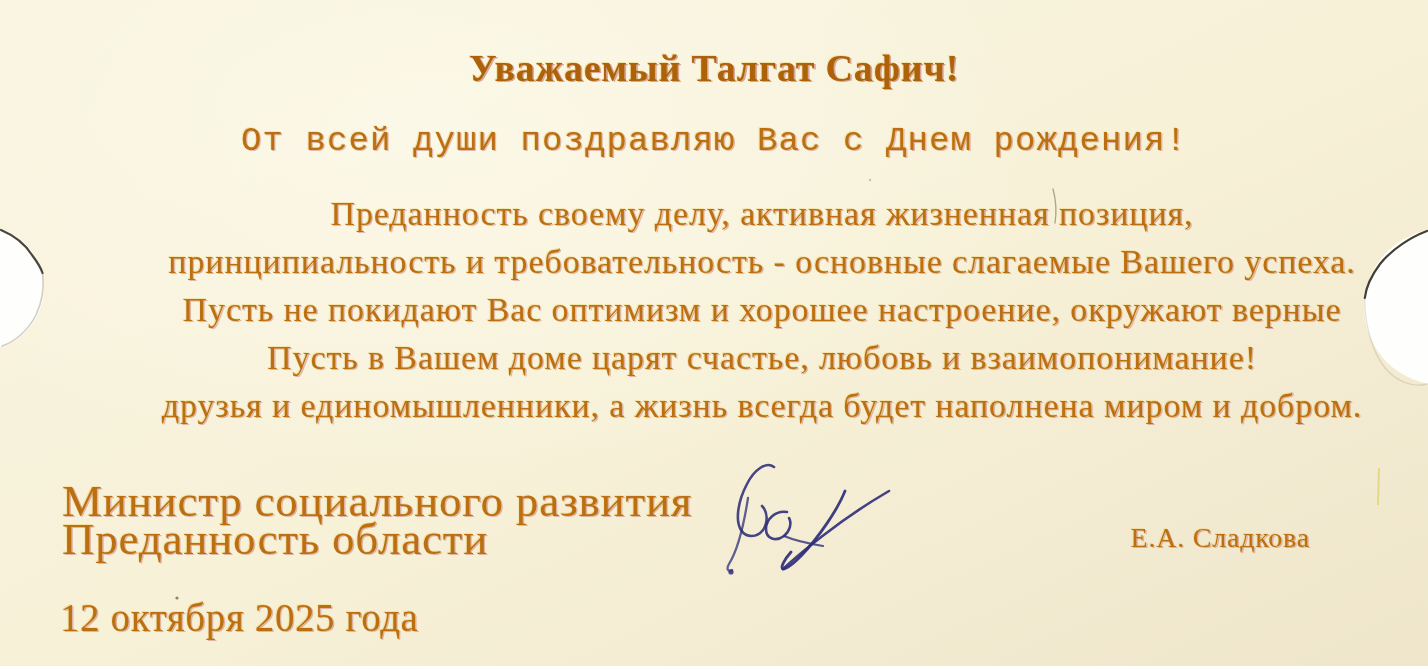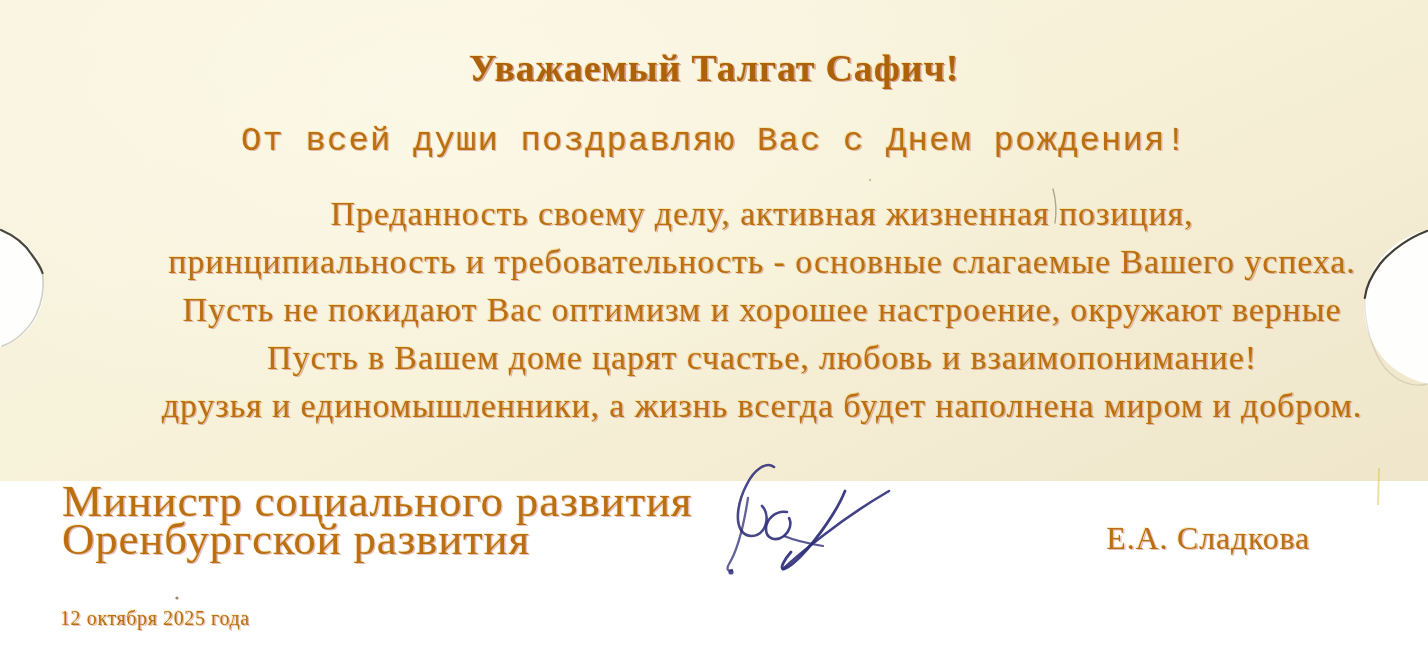--- a/index.html
+++ b/index.html
@@ -5,21 +5,21 @@
   html, body {
     margin: 0;
     padding: 0;
     width: 1428px;
     height: 670px;
     overflow: hidden;
   }
   .card {
     position: relative;
     width: 1428px;
-    height: 481px;
+    height: 666px;
     background:
       radial-gradient(ellipse 900px 500px at 30% 20%, rgba(255,253,240,0.55), rgba(255,253,240,0) 70%),
       linear-gradient(155deg, #f9f4e1 0%, #f7f1d8 52%, #efe6cb 100%);
     font-family: "Liberation Serif", "DejaVu Serif", serif;
     color: #bc6f10;
   }
   .gold-text {
     color: #bc6f10;
     text-shadow:
       1.4px 1.2px 0 rgba(172,56,58,0.32),
@@ -74,30 +74,30 @@
     font-size: 45px;
     letter-spacing: 0.8px;
     line-height: 38px;
     text-align: left;
     white-space: nowrap;
   }
   .signer-name {
     position: absolute;
     right: 118px;
     top: 519px;
-    font-size: 32px;
+    font-size: 28px;
     letter-spacing: 0.8px;
     line-height: 38px;
     white-space: nowrap;
   }
   .date-line {
     position: absolute;
     left: 60px;
     top: 599px;
-    font-size: 20px;
+    font-size: 39px;
     letter-spacing: 0.6px;
     line-height: 38px;
     white-space: nowrap;
   }
   .overlay {
     position: absolute;
     top: 0;
     left: 0;
     width: 1428px;
     height: 670px;
@@ -116,21 +116,21 @@
   <div class="paragraph">
     <div class="line gold-text">Преданность своему делу, активная жизненная позиция,</div>
     <div class="line gold-text">принципиальность и требовательность - основные слагаемые Вашего успеха.</div>
     <div class="line gold-text">Пусть не покидают Вас оптимизм и хорошее настроение, окружают верные</div>
     <div class="line gold-text">Пусть в Вашем доме царят счастье, любовь и взаимопонимание!</div>
     <div class="line gold-text">друзья и единомышленники, а жизнь всегда будет наполнена миром и добром.</div>
   </div>
 
   <div class="official-post gold-text">
     <div>Министр социального развития</div>
-    <div>Оренбургской развития</div>
+    <div>Преданность области</div>
   </div>
 
   <div class="signer-name gold-text">Е.А. Сладкова</div>
 
   <div class="date-line gold-text">12 октября 2025 года</div>
 
   <svg class="overlay" viewBox="0 0 1428 670" xmlns="http://www.w3.org/2000/svg">
 
     <g>
       <circle cx="-18" cy="288" r="62" fill="#fefefc"></circle>

